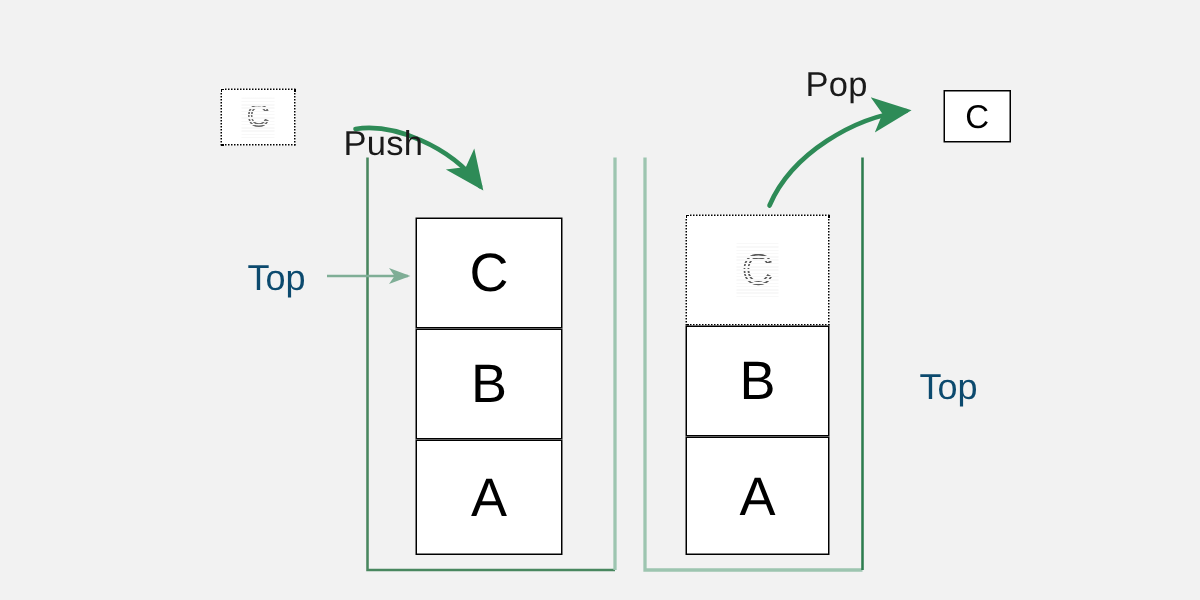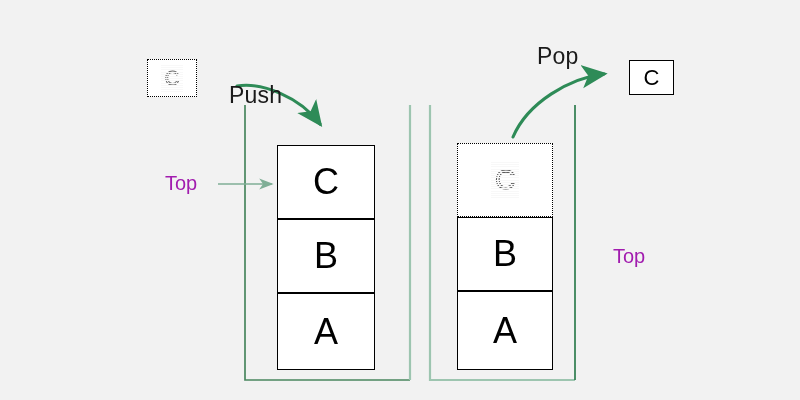--- a/index.html
+++ b/index.html
@@ -30,22 +30,22 @@
   
   .op-label {
     position: absolute;
     font-size: 23px;
     color: #1a1a1a;
     letter-spacing: 0.2px;
     white-space: nowrap;
   }
   .top-label {
     position: absolute;
-    font-size: 20px;
-    color: #a21caf;
+    font-size: 24px;
+    color: #0c4a6e;
     white-space: nowrap;
   }
 
   
   .cell {
     position: absolute;
     background: #ffffff;
     border: 1.6px solid #000000;
     box-sizing: border-box;
     display: flex;

